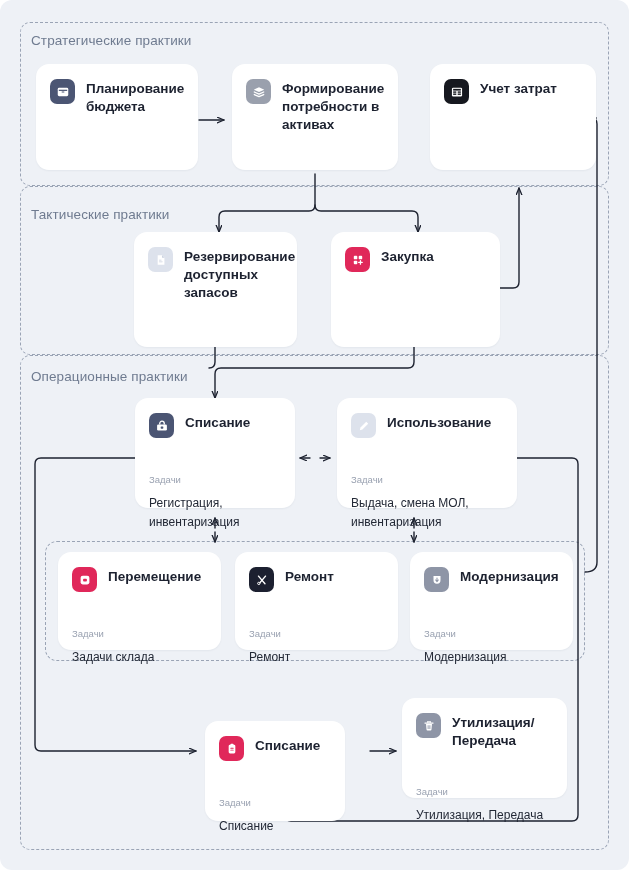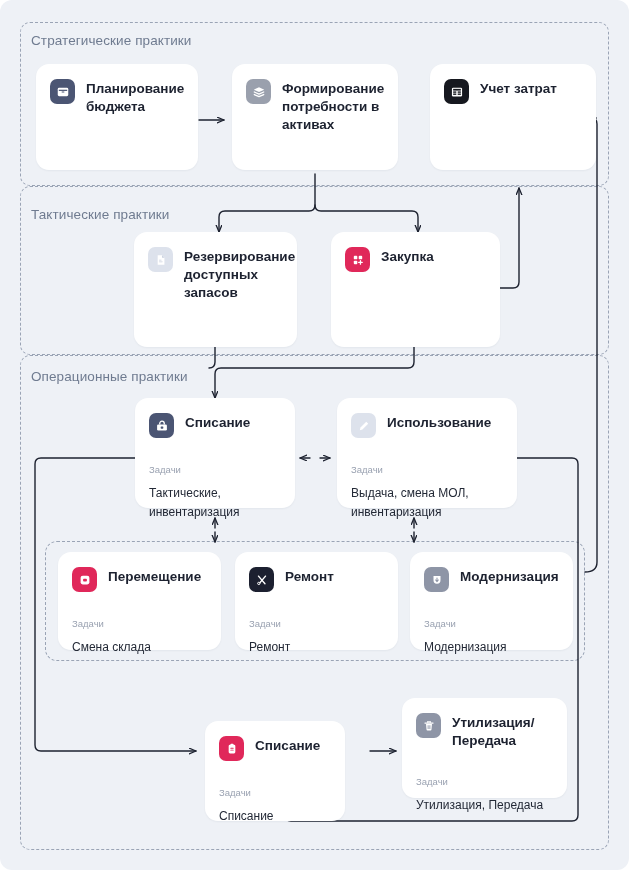--- a/index.html
+++ b/index.html
@@ -52,21 +52,21 @@
   }
   .ic svg{display:block;}
   .card-title{
     font-size:13.5px;
     color:#1d2230;
     line-height:1.33;
     padding-top:2px;
   }
   .tasks{
     padding:0 14px;
-    margin-top:26px;
+    margin-top:36px;
   }
   .tasks-label{
     font-size:9.5px;
     color:#9aa2b1;
     margin-bottom:9px;
   }
   .tasks-text{
     font-size:12px;
     color:#232936;
     line-height:1.6;
@@ -217,21 +217,21 @@
         <svg width="14" height="14" viewBox="0 0 16 16">
           <rect x="2.4" y="6.2" width="11.2" height="7" rx="1.4" fill="#fff"></rect>
           <path d="M5.4 6.2 v-1.1 a2.6 2.6 0 0 1 5.2 0 v1.1" fill="none" stroke="#fff" stroke-width="1.5"></path>
           <rect x="6.5" y="8.6" width="3" height="2.4" rx=".6" fill="#4b5573"></rect>
         </svg>
       </span>
       <span class="card-title">Списание</span>
     </div>
     <div class="tasks">
       <div class="tasks-label">Задачи</div>
-      <div class="tasks-text">Тактические, инвентаризация</div>
+      <div class="tasks-text">Регистрация, инвентаризация</div>
     </div>
   </div>
 
   <div class="card" style="left:337px;top:398px;width:180px;height:110px;">
     <div class="card-head">
       <span class="ic ic-light">
         <svg width="14" height="14" viewBox="0 0 16 16">
           <path d="M10.6 3.2 l2.2 2.2 l-6.6 6.6 l-3 .8 l.8-3 z" fill="#fff"></path>
         </svg>
       </span>
@@ -248,21 +248,21 @@
       <span class="ic ic-crimson">
         <svg width="14" height="14" viewBox="0 0 16 16">
           <rect x="3" y="3" width="10" height="10" rx="2.4" fill="#fff"></rect>
           <rect x="5.8" y="6.6" width="4.4" height="3" rx="1" fill="#e0285a"></rect>
         </svg>
       </span>
       <span class="card-title">Перемещение</span>
     </div>
     <div class="tasks">
       <div class="tasks-label">Задачи</div>
-      <div class="tasks-text">Смена склада</div>
+      <div class="tasks-text">Задачи склада</div>
     </div>
   </div>
 
   <div class="card" style="left:235px;top:552px;width:163px;height:98px;">
     <div class="card-head">
       <span class="ic ic-navy">
         <svg width="14" height="14" viewBox="0 0 16 16">
           <path d="M4 3.6 L11.4 12.2" stroke="#fff" stroke-width="1.6" stroke-linecap="round"></path>
           <path d="M12 3.6 L4.6 12.2" stroke="#fff" stroke-width="1.6" stroke-linecap="round"></path>
           <circle cx="4.3" cy="11.9" r="1.3" fill="#1c2030" stroke="#fff" stroke-width="1.1"></circle>

